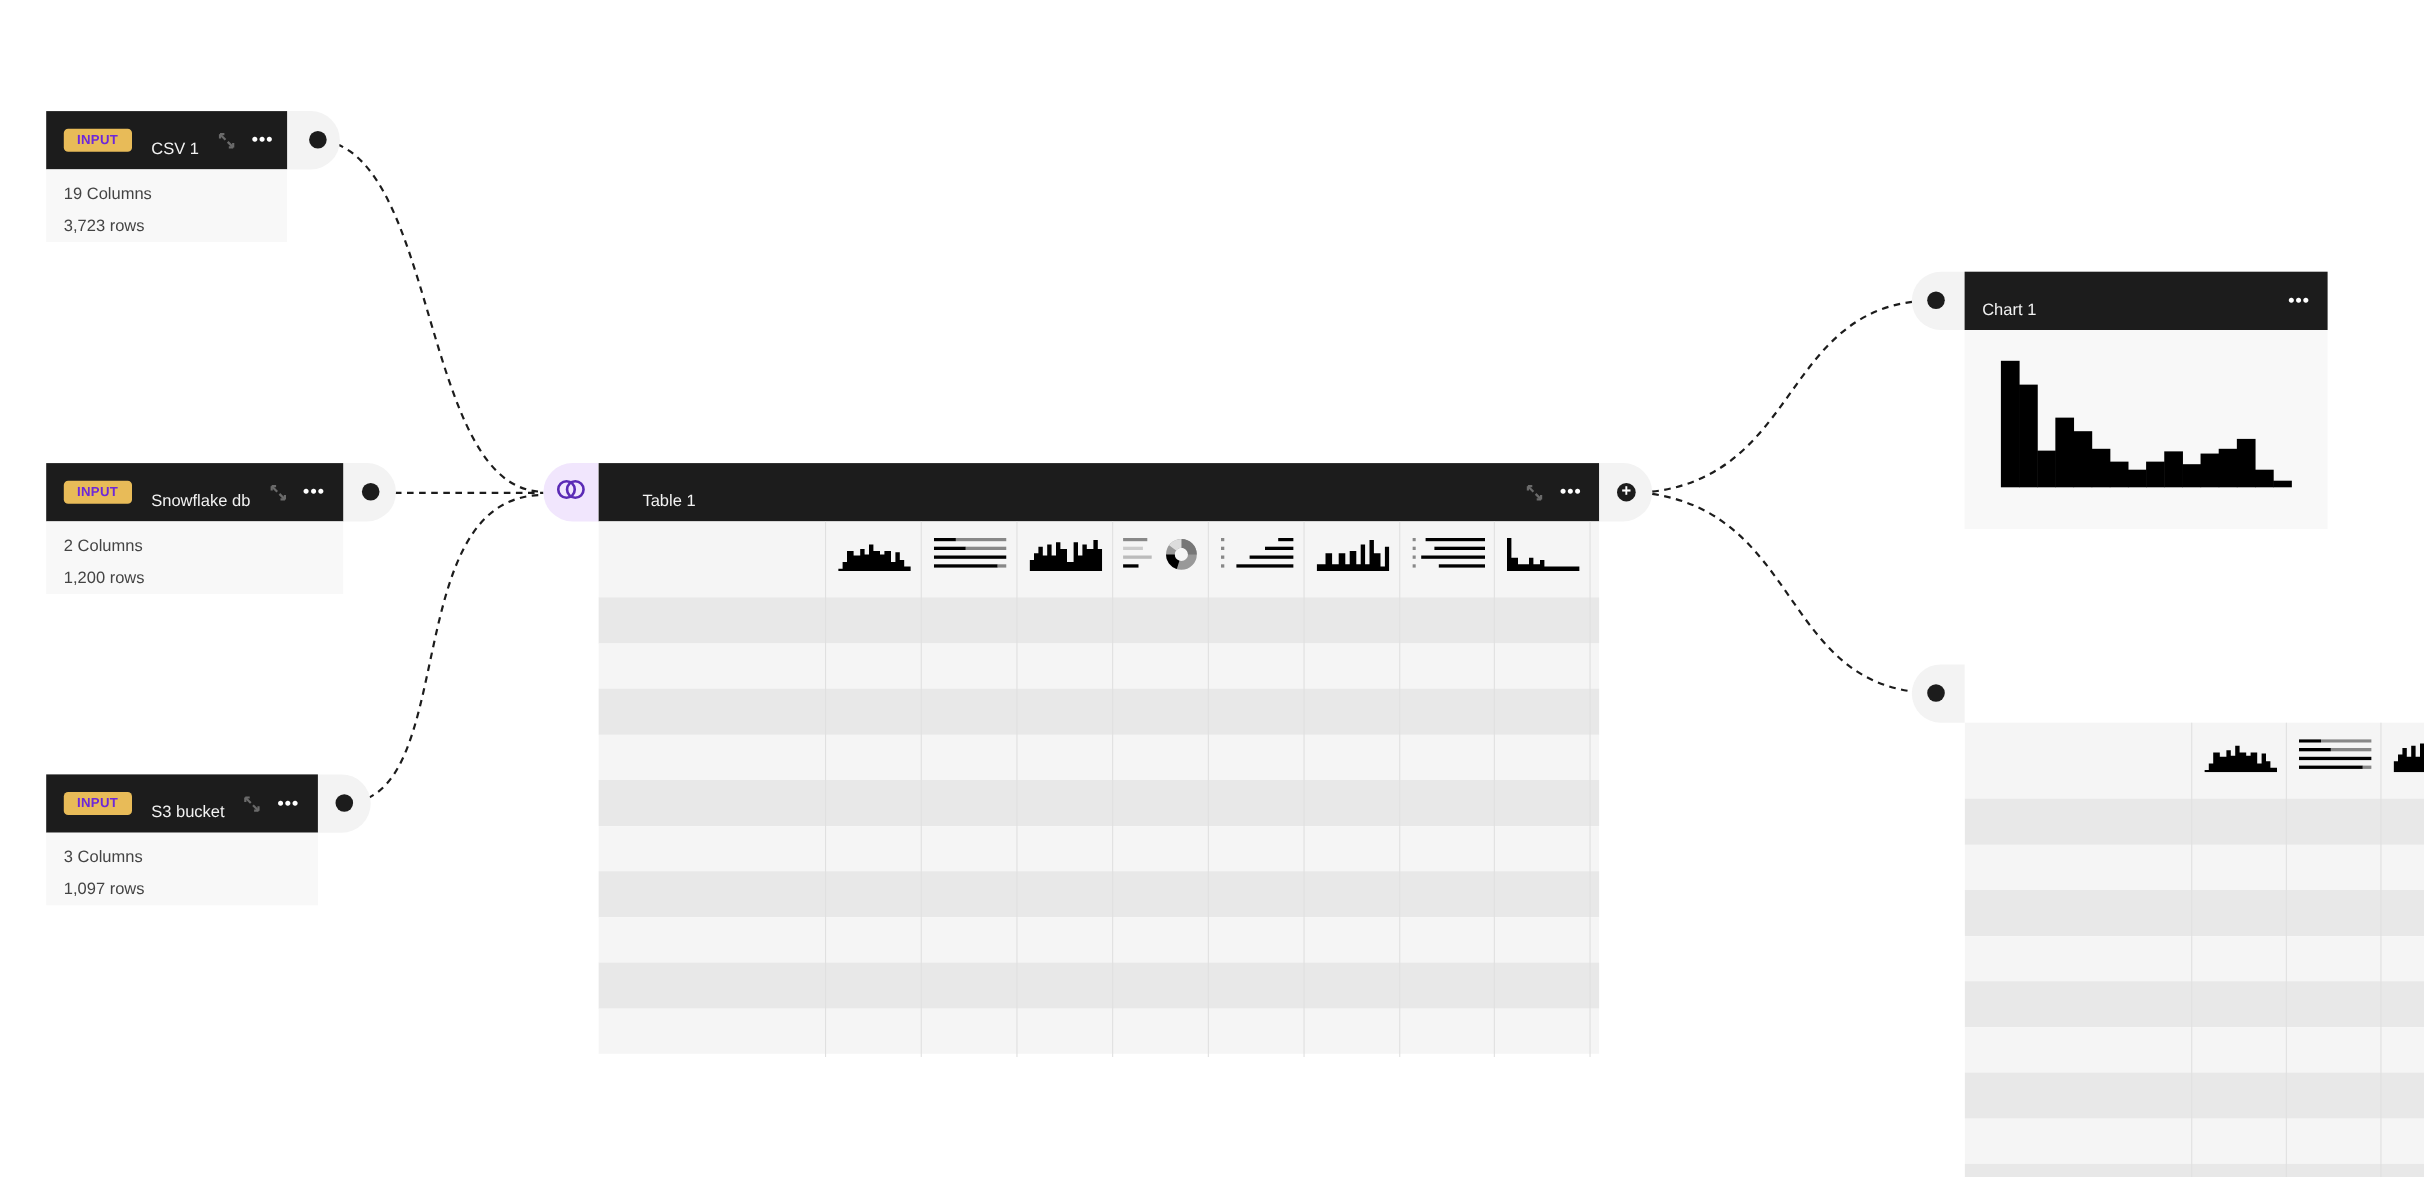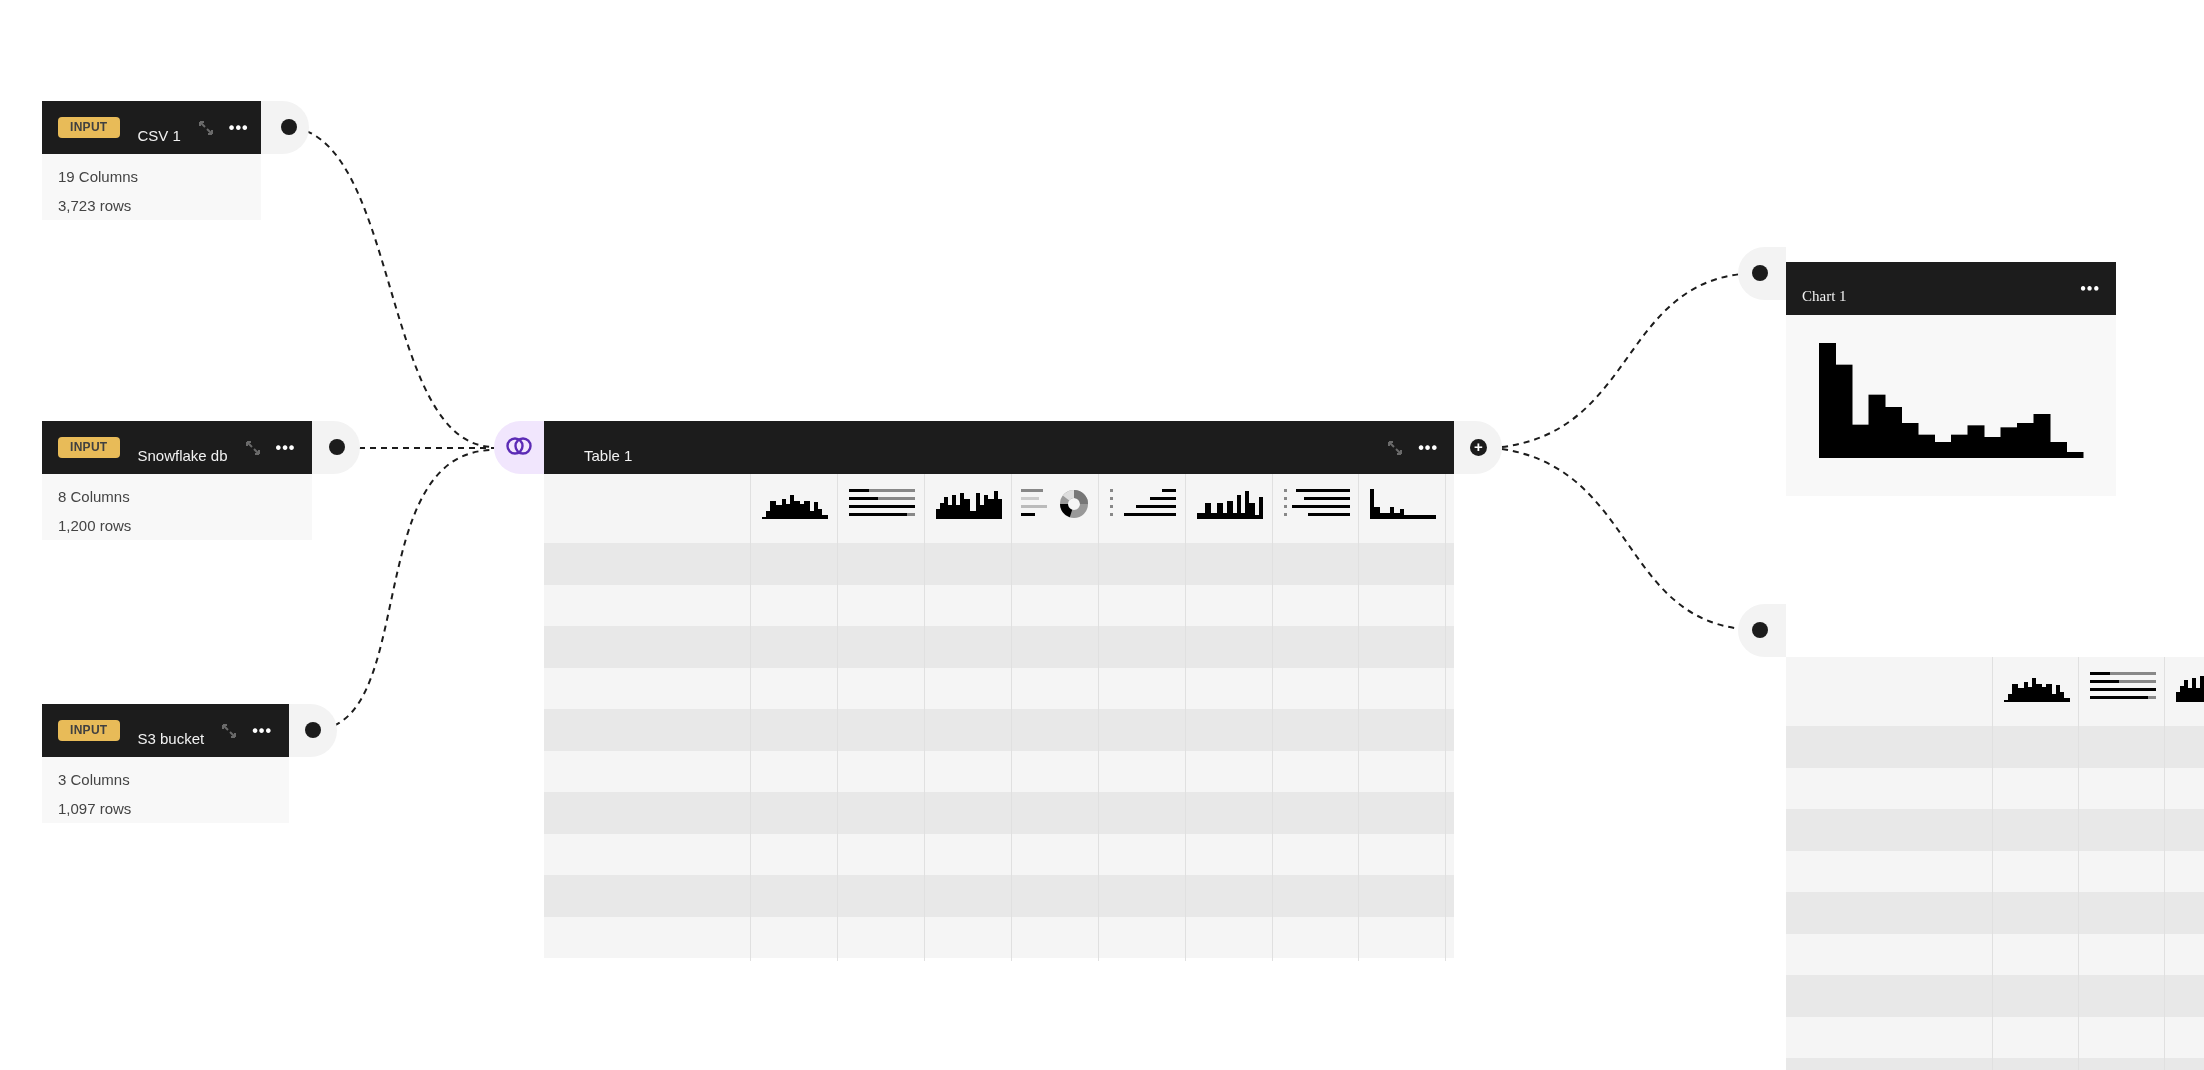--- a/index.html
+++ b/index.html
@@ -8,21 +8,21 @@
     background:#ffffff;
     font-family:"Liberation Sans", "DejaVu Sans", sans-serif;
   }
   svg.wires { position:absolute; left:0; top:0; width:2204px; height:1070px; pointer-events:none; }
   .node { position:absolute; }
   .hdr {
     position:absolute; left:0; top:0; height:53px; background:#1c1c1c;
     display:flex; align-items:center; box-sizing:border-box; padding-left:16px; color:#ffffff;
   }
   .badge {
-    background:#e8bb58; color:#404040; font-size:12px; font-weight:bold; letter-spacing:0.3px;
+    background:#e8bb58; color:#6d28d9; font-size:12px; font-weight:bold; letter-spacing:0.3px;
     height:21px; line-height:21px; padding:0 12px; border-radius:4px; margin-right:18px;
   }
   .title { font-size:15px; color:#f2f2f2; white-space:nowrap;margin-top:16px; }
   .expand { width:18px; height:18px; margin-left:16px; display:inline-flex; }
   .more { color:#ffffff; font-size:16px; letter-spacing:1px; margin-left:14px; font-weight:bold; line-height:1; }
   .body-info {
     position:absolute; left:0; top:53px; background:#f8f8f8; box-sizing:border-box;
     padding:8px 16px; font-size:15px; color:#444; line-height:29px;
   }
   .port {
@@ -104,21 +104,21 @@
             <path d="M3,3 L8,8"></path>
             <path d="M3,3 L3,7 M3,3 L7,3"></path>
             <path d="M15,15 L10,10"></path>
             <path d="M15,15 L15,11 M15,15 L11,15"></path>
           </g>
         </svg>
     </span>
     <span class="more">•••</span>
   </div>
   <div class="body-info" style="width:270px; height:66px;">
-    <div>8 Columns</div>
+    <div>2 Columns</div>
     <div>1,200 rows</div>
   </div>
 </div>
 
 <div class="node" style="left:42px; top:704px; width:340px; height:120px;">
   <div class="port port-right" style="left:247px; top:0;">
     <div class="dot" style="left:16px;"></div>
   </div>
   <div class="hdr" style="width:247px;">
     <span class="badge">INPUT</span>
@@ -244,21 +244,21 @@
   </svg>
 </div>
 
 <div class="plus-port">
   <div class="plus-circle">+</div>
 </div>
 
 <div class="port port-left" style="left:1738px; top:247px;">
   <div class="dot" style="left:14px;"></div>
 </div>
-<div class="node" style="left:1786px; top:262px; width:330px; height:234px;font-family:Liberation Serif, serif;">
+<div class="node" style="left:1786px; top:247px; width:330px; height:234px;">
   <div class="hdr" style="width:330px;">
     <span class="title">Chart 1</span>
     <span style="flex:1"></span>
     <span class="more" style="margin-right:16px;">•••</span>
   </div>
   <div class="chart-body">
     <svg id="histo" width="330" height="181" viewBox="0 0 330 181">
         <rect x="33" y="28" width="17" height="115" fill="#000"></rect>
         <rect x="49.5" y="49.66666666666666" width="17" height="93.33333333333334" fill="#000"></rect>
         <rect x="66" y="109.66666666666666" width="17" height="33.333333333333336" fill="#000"></rect>

